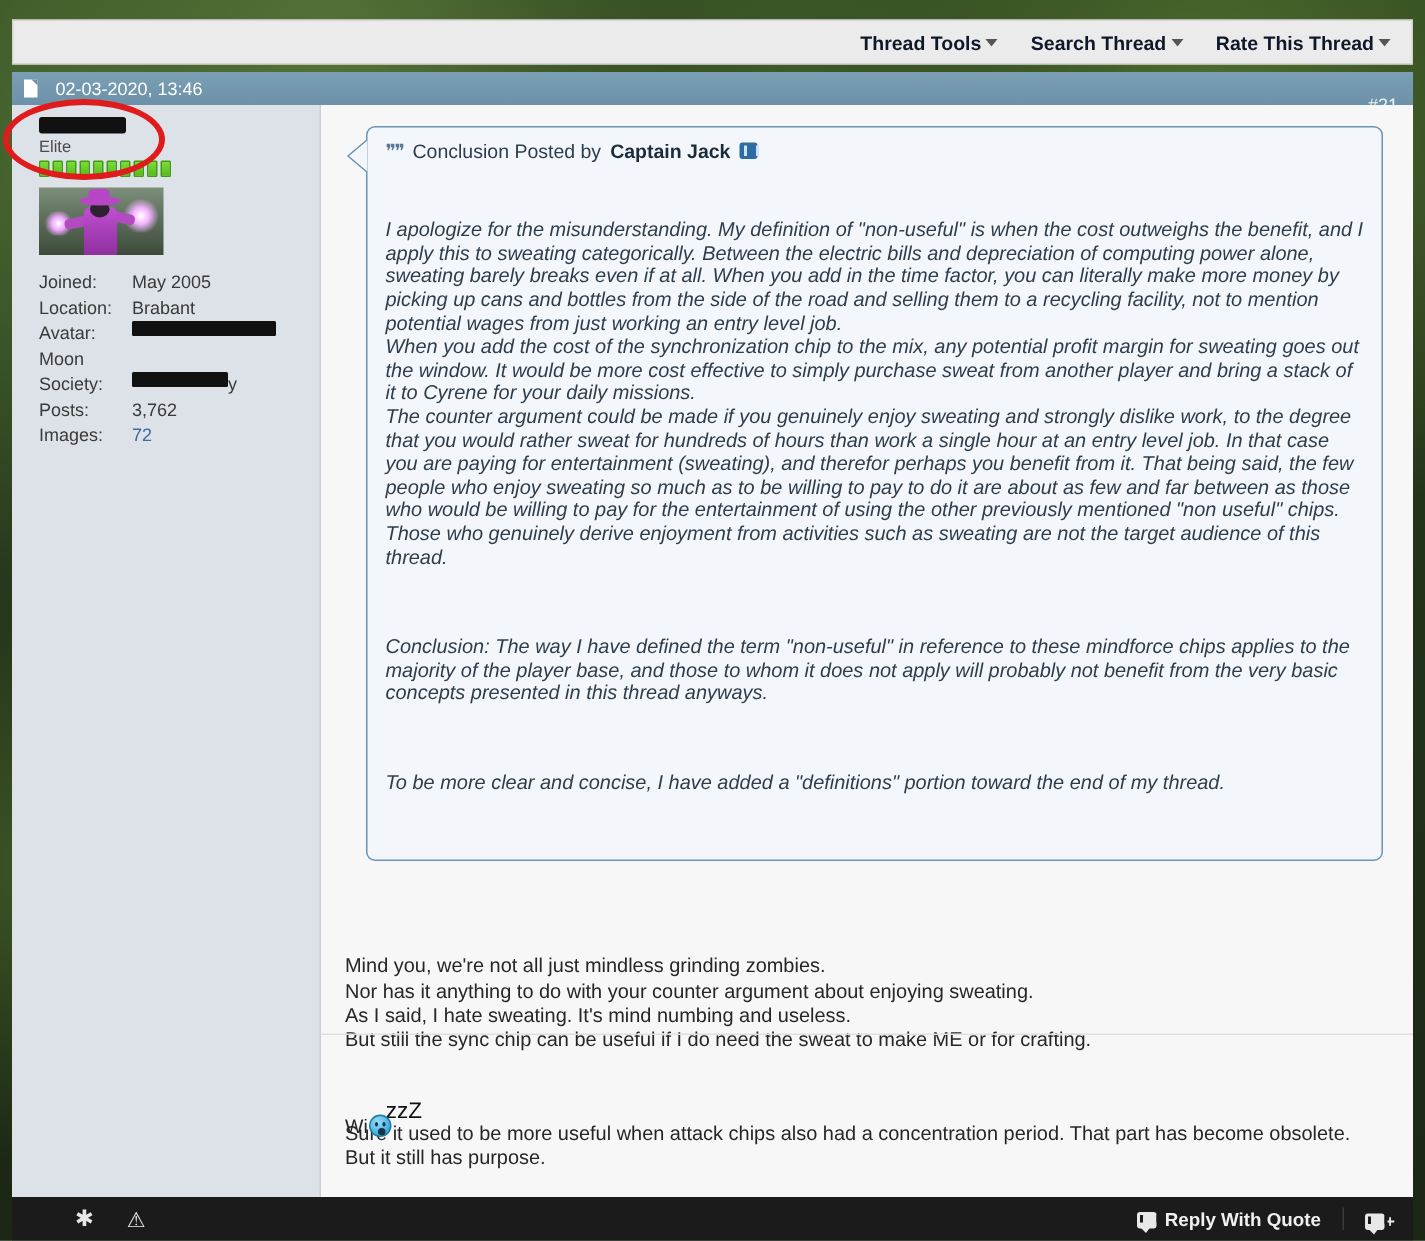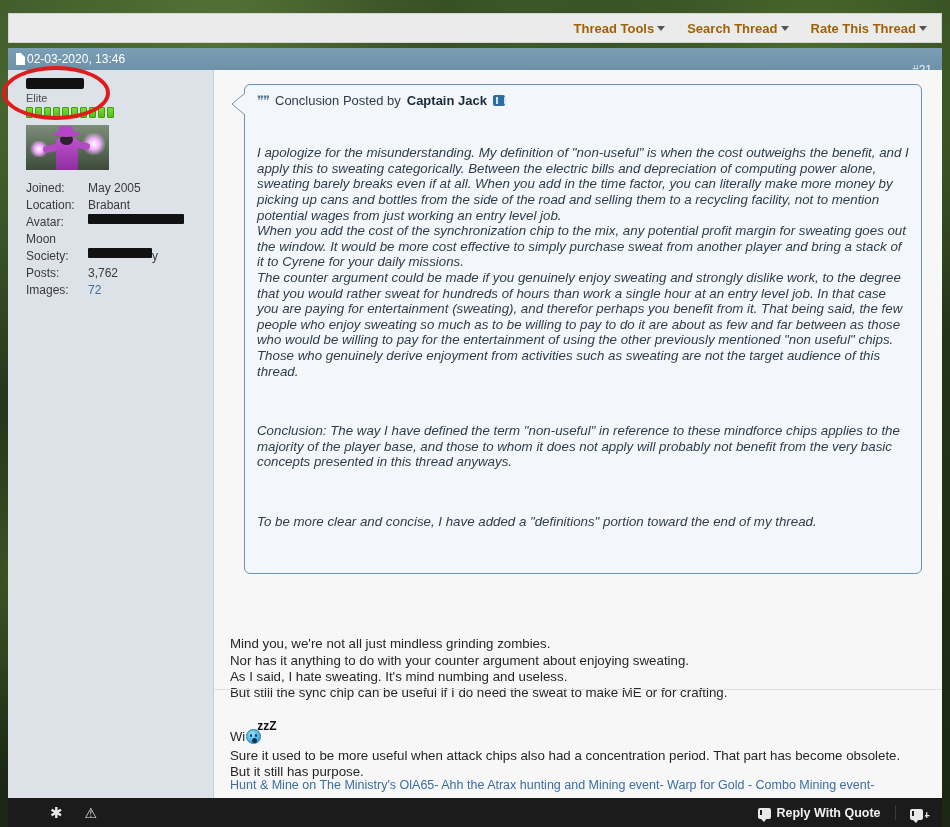--- a/index.html
+++ b/index.html
@@ -44,21 +44,21 @@
     display: flex;
     align-items: center;
     justify-content: flex-end;
     gap: 22px;
     padding-right: 14px;
     z-index: 2;
   }
   .topbar-link {
     font-size: 13px;
     font-weight: bold;
-    color: #a16207;
+    color: #0f172a;
     white-space: nowrap;
     cursor: pointer;
     display: flex;
     align-items: center;
     gap: 3px;
   }
   .caret-down {
     width: 0; height: 0;
     border-left: 4px solid transparent;
     border-right: 4px solid transparent;
@@ -81,21 +81,21 @@
     height: 22px;
     background: linear-gradient(180deg, #7ba0b5 0%, #6c91a8 100%);
     display: flex;
     align-items: center;
     justify-content: space-between;
     padding: 0 10px 0 8px;
     color: #ffffff;
     font-size: 12px;
     box-sizing: border-box;
   }
-  .post-head-left { display: flex; align-items: center; gap: 2px; }
+  .post-head-left { display: flex; align-items: center; gap: 12px; }
   .doc-icon {
     width: 9px; height: 12px;
     background: #ffffff;
     position: relative;
     display: inline-block;
   }
   .doc-icon:after {
     content: "";
     position: absolute;
     top: 0; right: 0;
@@ -363,22 +363,22 @@
     position: absolute;
     left: 5px; top: 8px;
     width: 5px; height: 5px;
     background: #14344a;
     border-radius: 50%;
   }
   .zzz {
     position: absolute;
     left: 11px;
     top: -2px;
-    font-size: 12px;
-    font-weight: bold;
+    font-size: 15px;
+    font-weight: normal;
     color: #111;
     letter-spacing: 0px;
     line-height: 9px;
   }
   .sig-link {
     font-size: 12.5px;
     color: #3a6ea5;
     cursor: pointer;
     white-space: nowrap;
   }
@@ -612,21 +612,20 @@
           <span>Wi</span>
           <span class="smiley-sleep">
             <span class="zzz">zzZ</span>
             <span class="smiley-face">
               <span class="smiley-eye l"></span>
               <span class="smiley-eye r"></span>
               <span class="smiley-mouth"></span>
             </span>
           </span>
         </div>
-        <div class="sig-link">Hunt &amp; Mine on The Ministry's OlA65- Ahh the Atrax hunting and Mining event- Warp for Gold - Combo Mining event-</div>
       </div>
 
     </div>
   </div>
 
   <div class="post-foot">
     <div class="foot-left">
       <span class="icon-star">✱</span>
       <span class="icon-warn">⚠</span>
     </div>

